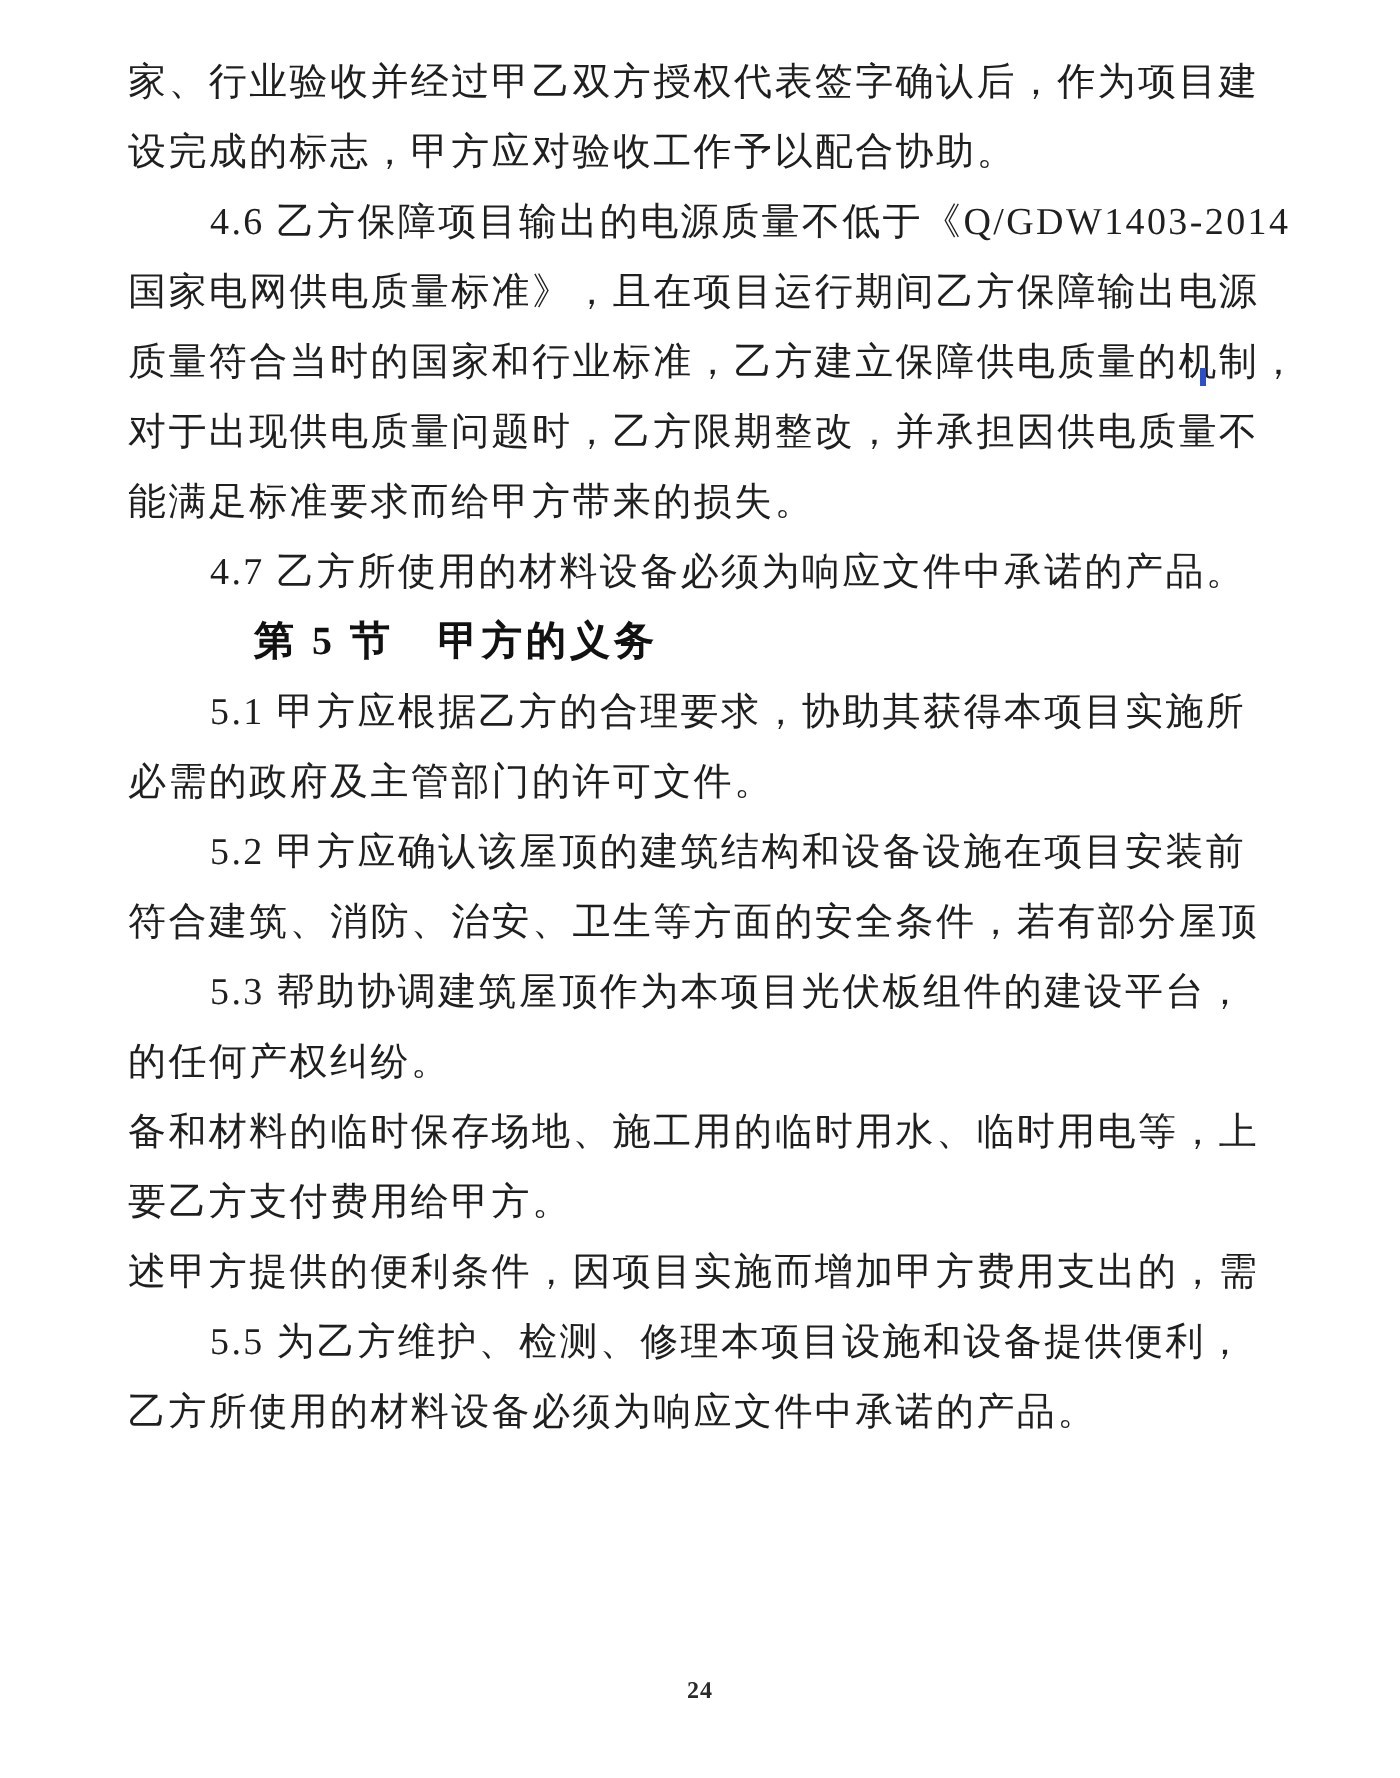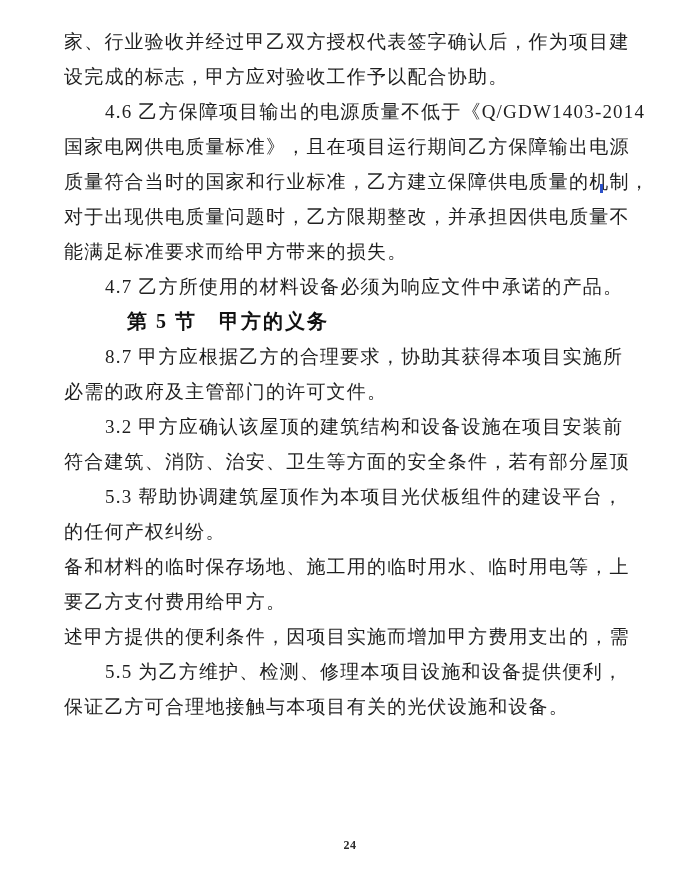--- a/index.html
+++ b/index.html
@@ -67,29 +67,29 @@
   <div class="content">
     <div class="line">家、行业验收并经过甲乙双方授权代表签字确认后，作为项目建</div>
     <div class="line">设完成的标志，甲方应对验收工作予以配合协助。</div>
     <div class="line indent">4.6 乙方保障项目输出的电源质量不低于《Q/GDW1403-2014</div>
     <div class="line">国家电网供电质量标准》，且在项目运行期间乙方保障输出电源</div>
     <div class="line">质量符合当时的国家和行业标准，乙方建立保障供电质量的机制，</div>
     <div class="line">对于出现供电质量问题时，乙方限期整改，并承担因供电质量不</div>
     <div class="line">能满足标准要求而给甲方带来的损失。</div>
     <div class="line indent">4.7 乙方所使用的材料设备必须为响应文件中承诺的产品。</div>
     <div class="line heading">第 5 节　甲方的义务</div>
-    <div class="line indent">8.7 甲方应根据乙方的合理要求，协助其获得本项目实施所</div>
+    <div class="line indent">5.1 甲方应根据乙方的合理要求，协助其获得本项目实施所</div>
     <div class="line">必需的政府及主管部门的许可文件。</div>
-    <div class="line indent">3.2 甲方应确认该屋顶的建筑结构和设备设施在项目安装前</div>
+    <div class="line indent">5.2 甲方应确认该屋顶的建筑结构和设备设施在项目安装前</div>
     <div class="line">符合建筑、消防、治安、卫生等方面的安全条件，若有部分屋顶</div>
     <div class="line indent">5.3 帮助协调建筑屋顶作为本项目光伏板组件的建设平台，</div>
     <div class="line">的任何产权纠纷。</div>
     <div class="line">备和材料的临时保存场地、施工用的临时用水、临时用电等，上</div>
     <div class="line">要乙方支付费用给甲方。</div>
     <div class="line">述甲方提供的便利条件，因项目实施而增加甲方费用支出的，需</div>
     <div class="line indent">5.5 为乙方维护、检测、修理本项目设施和设备提供便利，</div>
-    <div class="line">保证乙方可合理地接触与本项目有关的光伏设施和设备。</div>
+    <div class="line">乙方所使用的材料设备必须为响应文件中承诺的产品。</div>
   </div>
 
   <div class="blue-mark"></div>
 
   <div class="page-number">24</div>
 </div>
 
 </body></html>

